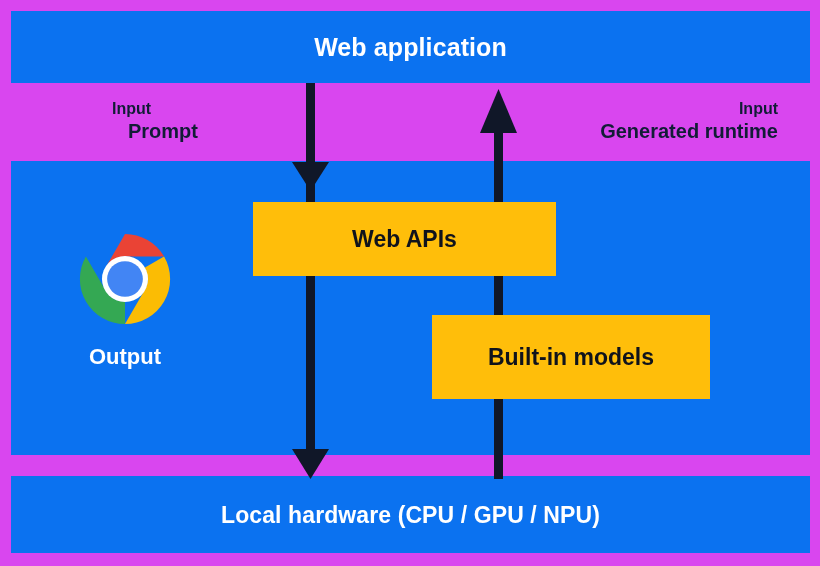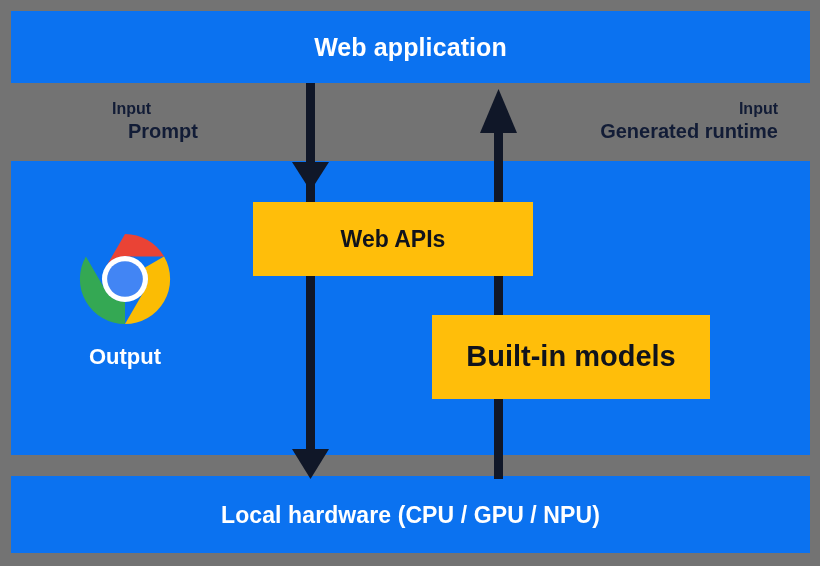--- a/index.html
+++ b/index.html
@@ -8,21 +8,21 @@
     background: #ffffff;
   }
   body {
     font-family: "Liberation Sans", sans-serif;
   }
 
   #canvas {
     position: relative;
     width: 820px;
     height: 566px;
-    background: #737373;
+    background: #d946ef;
     overflow: hidden;
   }
 
   
   .band {
     position: absolute;
     background: #0b72f0;
     left: 11px;
     width: 799px;
   }
@@ -88,30 +88,30 @@
     font-weight: bold;
     display: flex;
     align-items: center;
     justify-content: center;
     text-align: center;
     line-height: 1.22;
   }
   #box-web-apis {
     left: 253px;
     top: 202px;
-    width: 280px;
+    width: 303px;
     height: 74px;
     font-size: 23px;
   }
   #box-builtin {
     left: 432px;
     top: 315px;
     width: 278px;
     height: 84px;
-    font-size: 29px;
+    font-size: 23px;
   }
 
   
   #browser-group {
     position: absolute;
     left: 50px;
     top: 232px;
     width: 150px;
     text-align: center;
   }

